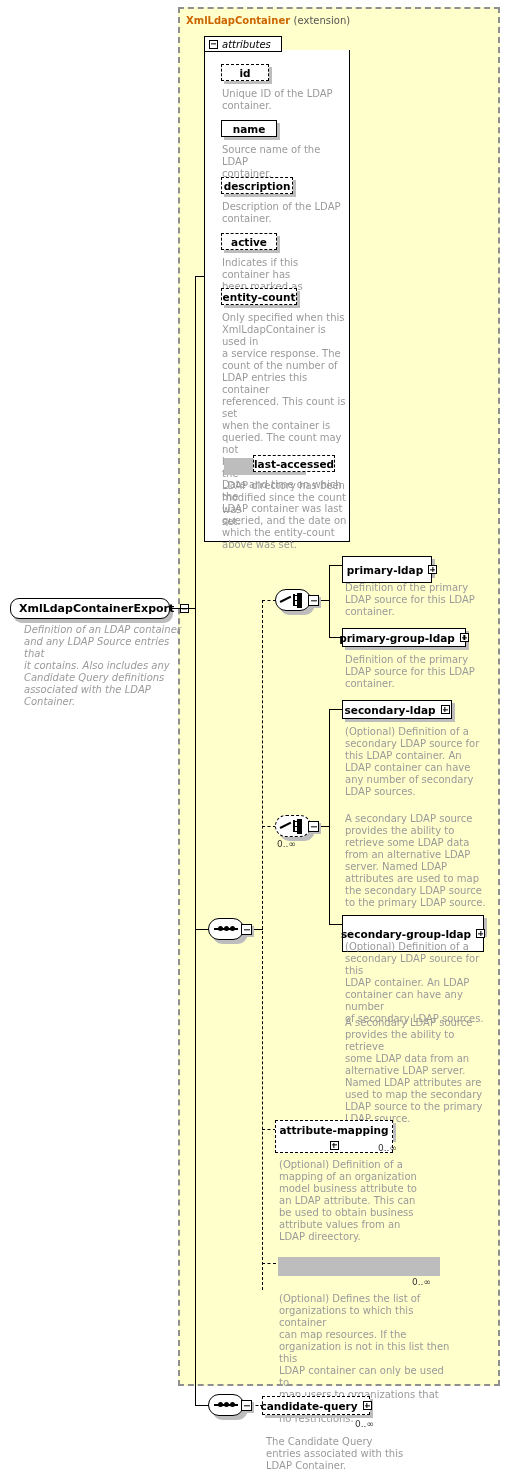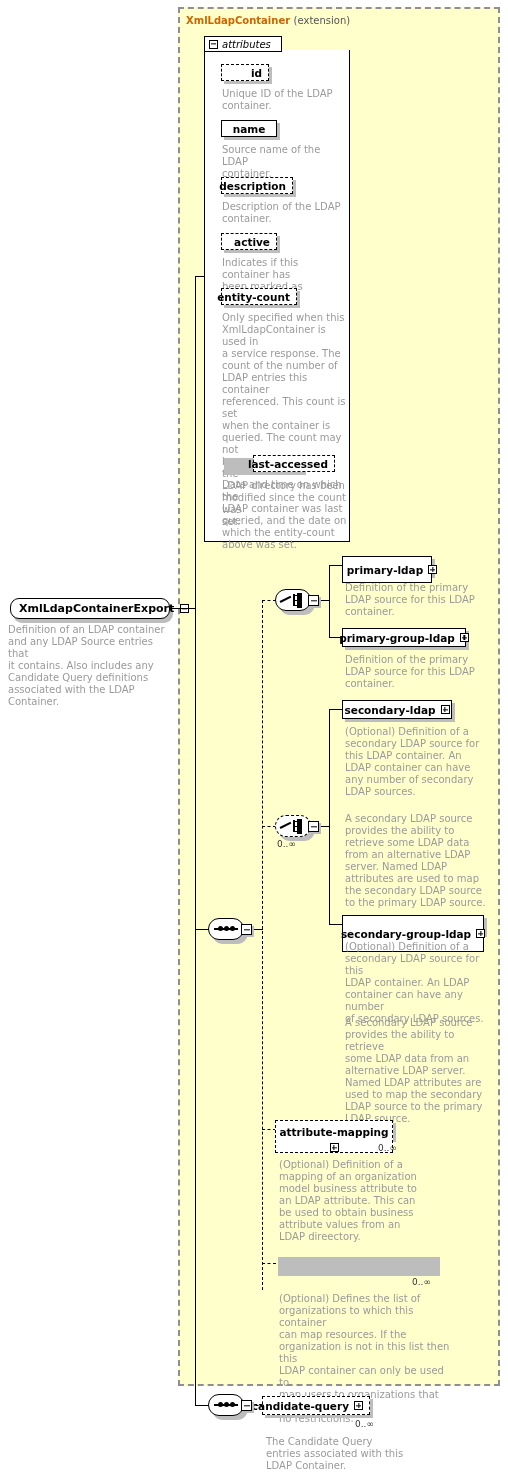--- a/index.html
+++ b/index.html
@@ -48,21 +48,21 @@
   }
 
   
   .nodebox{
     position:absolute;background:#ffffff;box-sizing:border-box;
     display:flex;align-items:center;justify-content:center;gap:5px;
     padding:0 6px;height:19px;
     font-size:10.5px;font-weight:bold;color:#000;white-space:nowrap;
   }
   .nodebox.solid{border:1.6px solid #000;}
-  .nodebox.dashed{border:1.6px dashed #000;justify-content:flex-end;}
+  .nodebox.dashed{border:1.6px dashed #000;}
   .shadowlayer{
     position:absolute;background:#bdbdbd;z-index:0;
   }
 
   
   .rootbox{
     position:absolute;background:#ffffff;border:1.6px solid #000;
     border-radius:9px;box-sizing:border-box;height:22px;
     display:flex;align-items:center;gap:6px;padding:0 6px 0 8px;
     font-size:11px;font-weight:bold;white-space:nowrap;
@@ -222,21 +222,21 @@
 LDAP container was last
 queried, and the date on
 which the entity-count
 above was set.</div>
 
   <div class="rootshadow" style="left:13px;top:602px;width:160px;height:21px;"></div>
   <div class="rootbox" style="left:10px;top:598px;width:160px;height:21px;">
     <span>XmlLdapContainerExport</span>
     <span class="pm"></span>
   </div>
-  <div class="doc" style="left:8px;top:624px;width:160px;">Definition of an LDAP container
+  <div class="doc" style="left:24px;top:624px;width:160px;font-style:italic;">Definition of an LDAP container
 and any LDAP Source entries that
 it contains. Also includes any
 Candidate Query definitions
 associated with the LDAP
 Container.</div>
 
   <div class="ln h" style="left:170px;top:608px;width:26px;"></div>
 
   <div class="ln v" style="left:195px;top:276px;height:1130px;"></div>
 

